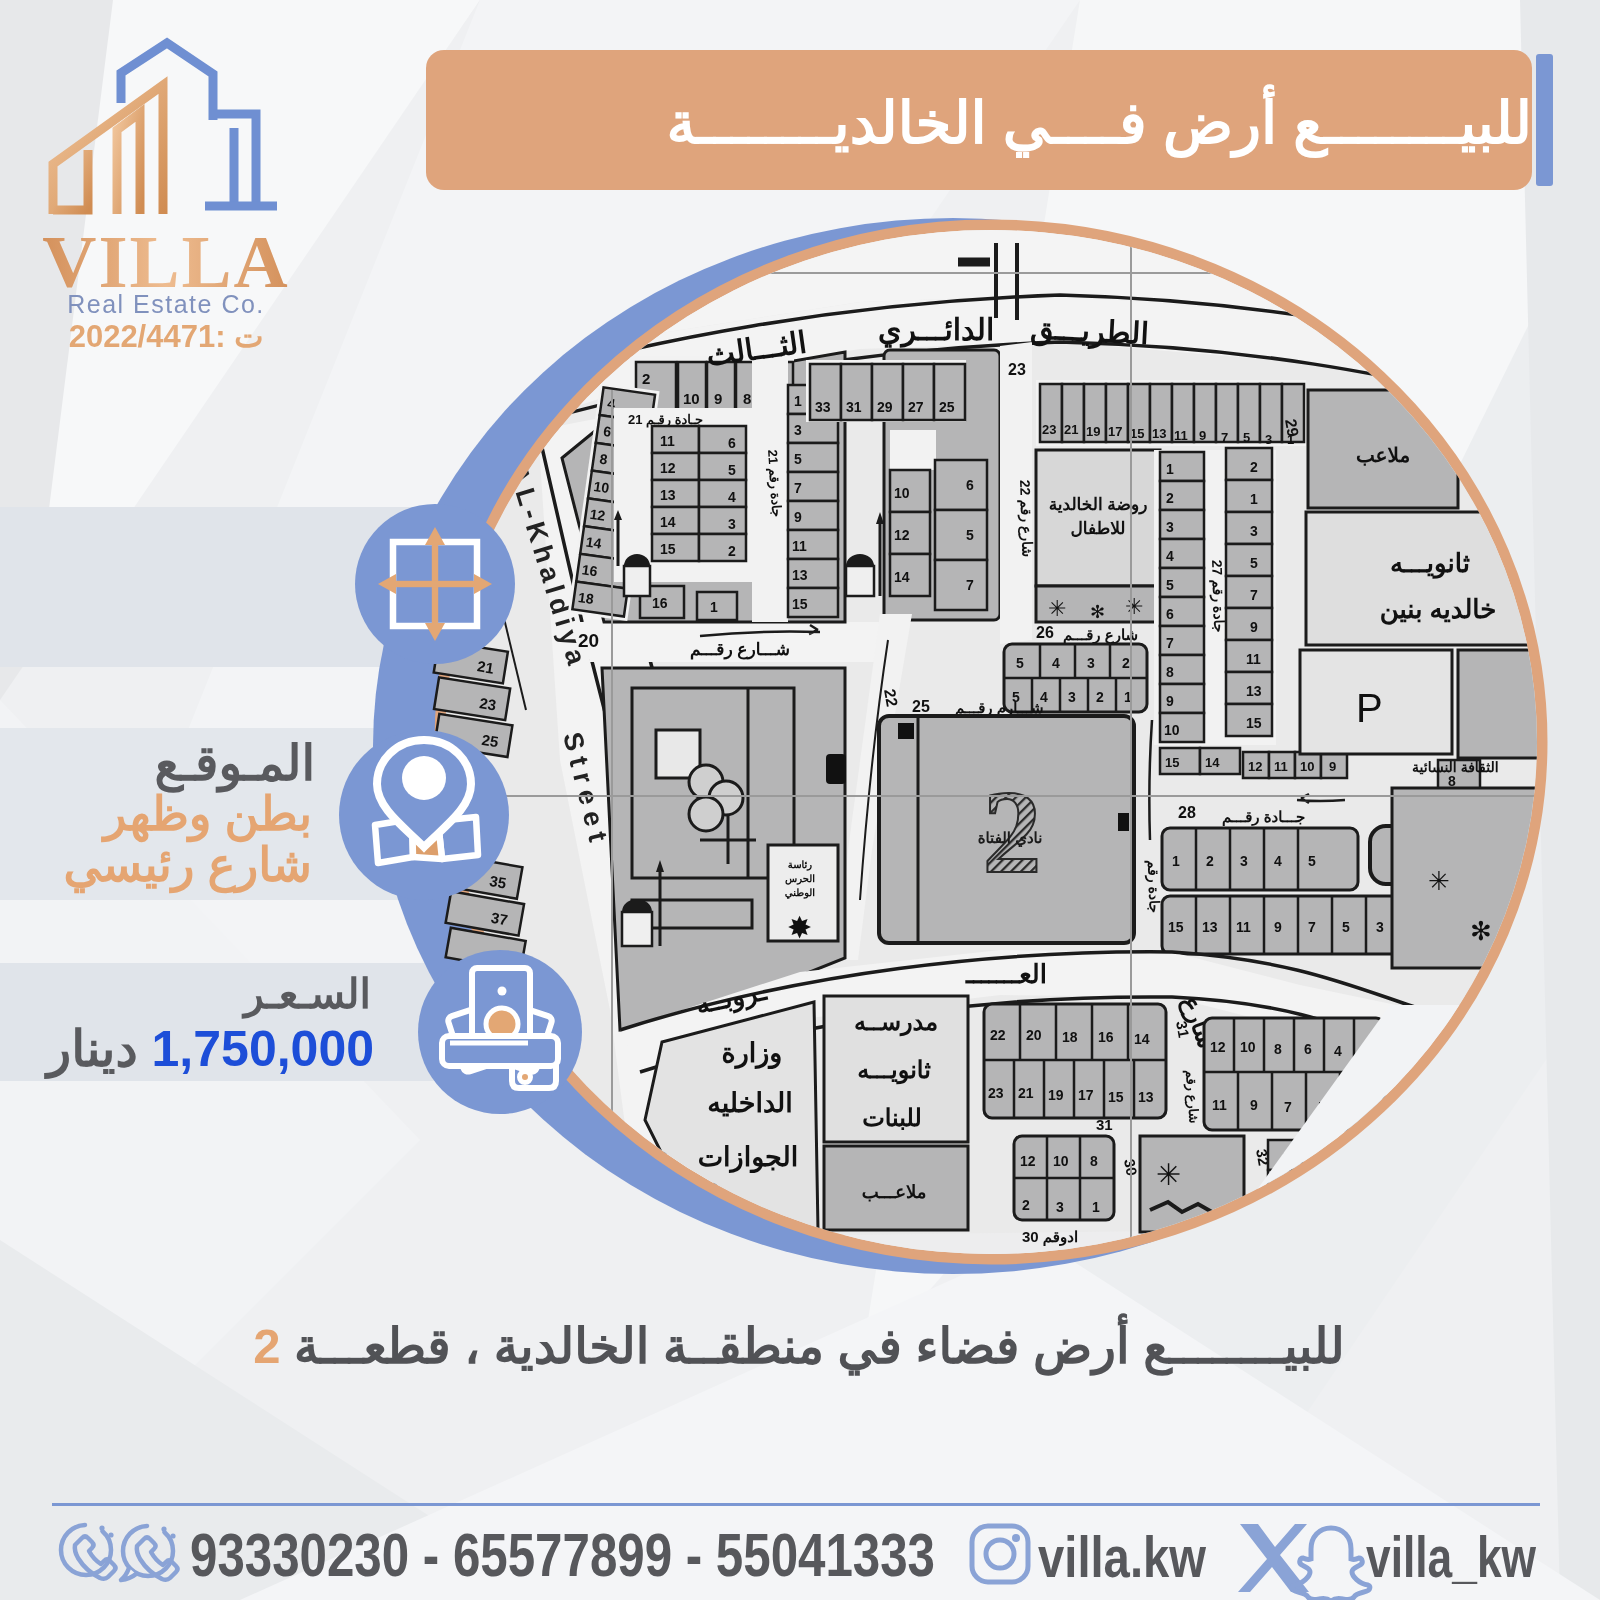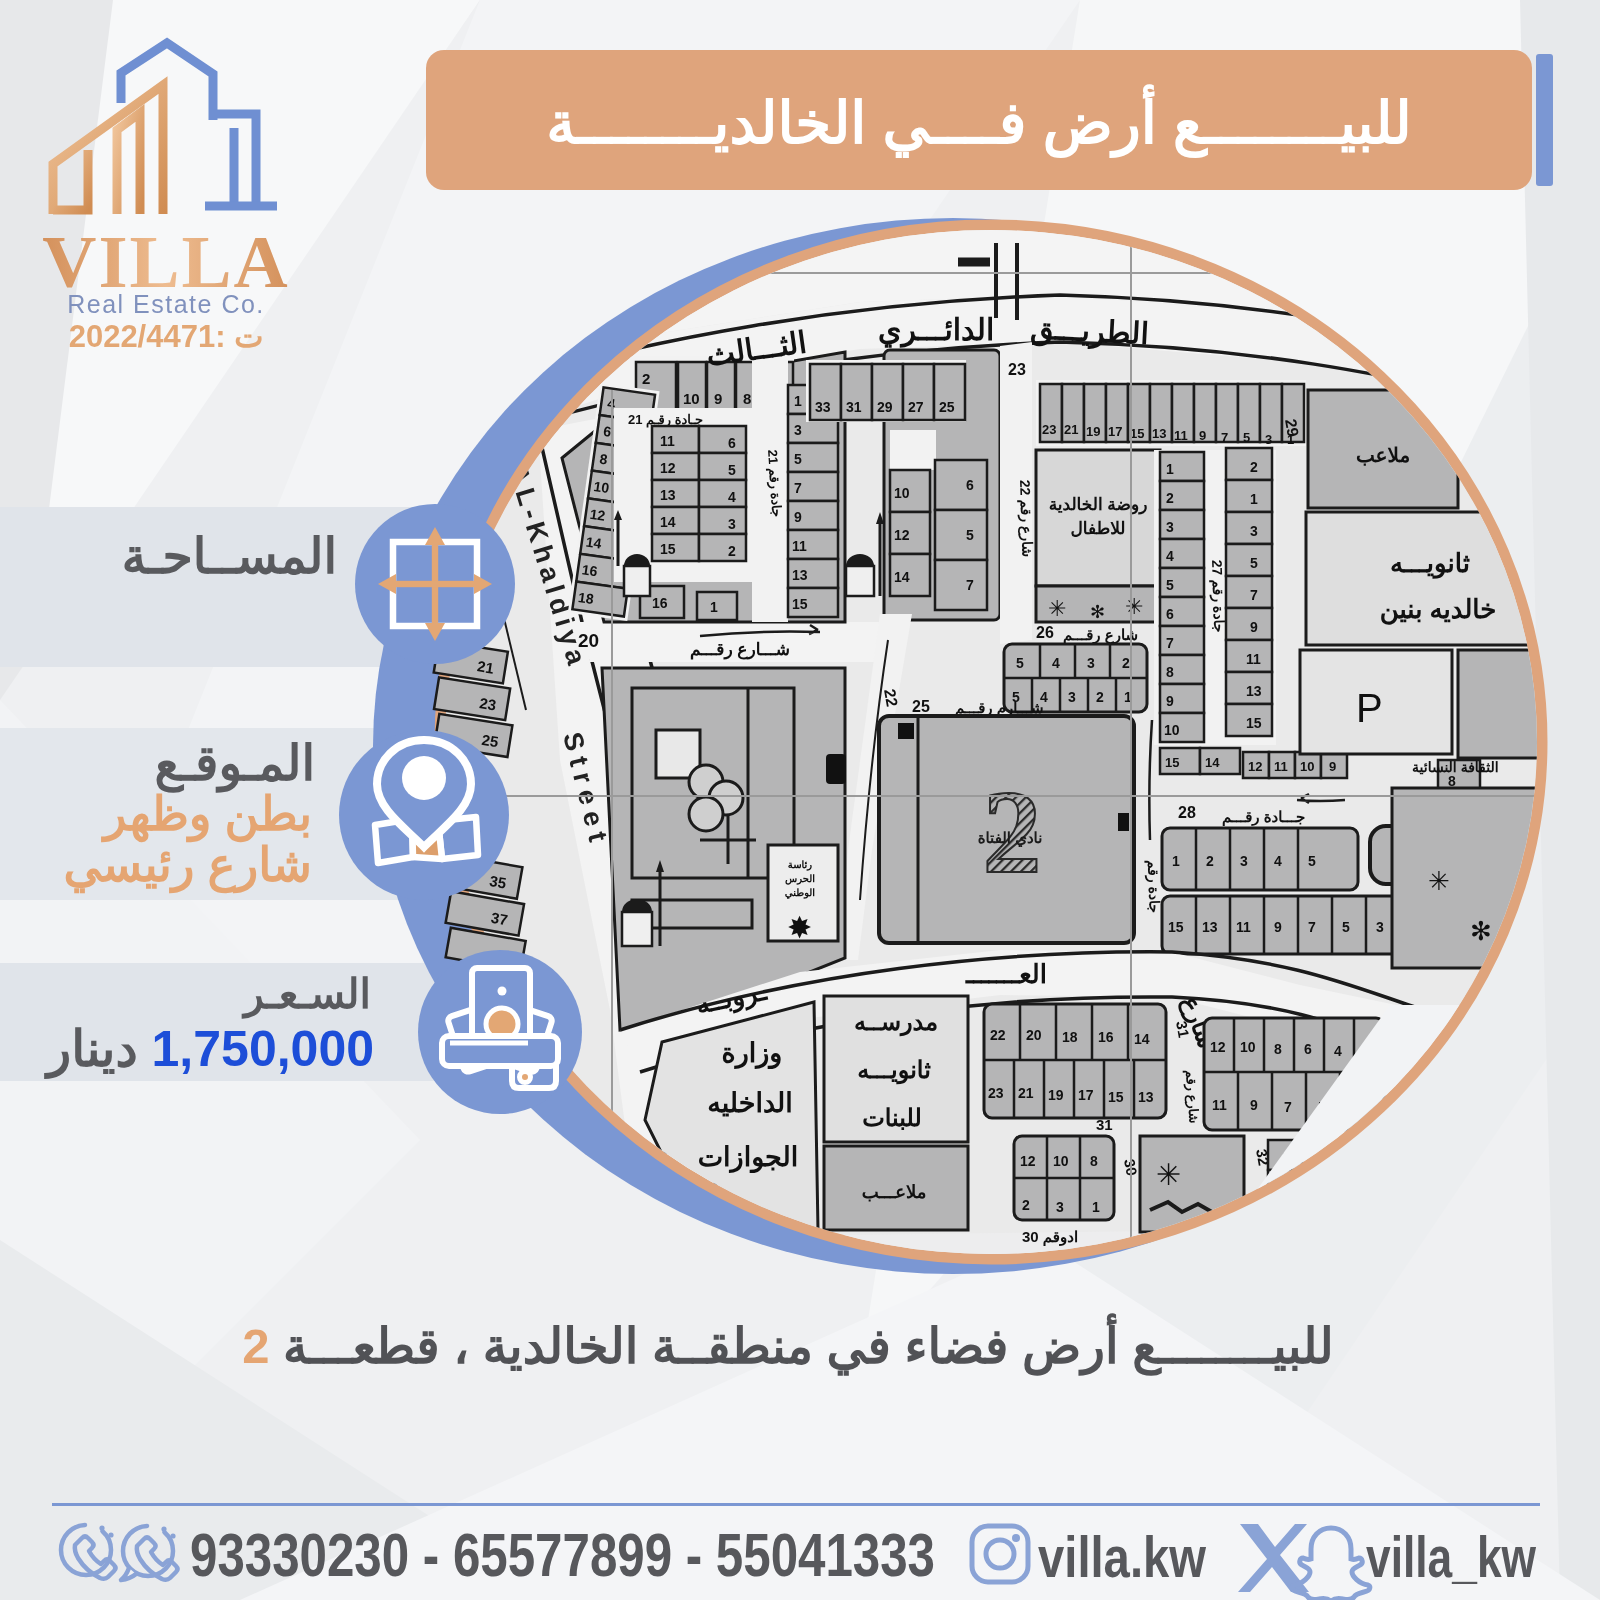--- a/index.html
+++ b/index.html
@@ -65,21 +65,21 @@
   <text x="166" y="313" text-anchor="middle" font-family="Liberation Sans, sans-serif" font-size="25" fill="#8091bd" letter-spacing="1.5">Real Estate Co.</text>
 
   <text x="166" y="347" text-anchor="middle" direction="rtl" font-family="Liberation Sans, sans-serif" font-size="31" font-weight="bold" fill="#e3a774" letter-spacing="0.5">ت :2022/4471</text>
 </svg>
 
 
 <div class="abs" style="left:426px;top:50px;width:1106px;height:140px;background:#dfa47c;border-radius:18px;"></div>
 
 <div class="abs" style="left:1536px;top:54px;width:17px;height:132px;background:#7b97d3;border-radius:3px;"></div>
 
-<div class="abs ar" dir="rtl" style="left:426px;top:63px;width:1106px;height:120px;line-height:120px;text-align:center;font-size:58px;color:#ffffff;white-space:nowrap;">للبيــــــــع أرض فــــي الخالديــــــــة</div>
+<div class="abs ar" dir="rtl" style="left:426px;top:63px;width:1106px;height:120px;line-height:120px;font-size:58px;color:#ffffff;white-space:nowrap;">للبيــــــــع أرض فــــي الخالديــــــــة</div>
 
 
 <svg class="abs" width="1600" height="1600" viewBox="0 0 1600 1600" style="left:0;top:0">
   <defs>
     <clipPath id="mapclip">
           <ellipse cx="991" cy="742" rx="546" ry="512"></ellipse>
         </clipPath>
     <pattern id="hatch2" width="7" height="7" patternUnits="userSpaceOnUse" patternTransform="rotate(45 0 0)">
       <line x1="0" y1="0" x2="0" y2="7" stroke="#2c2c2c" stroke-width="4.6"></line>
     </pattern>
@@ -714,33 +714,32 @@
     <circle cx="2" cy="-41" r="4.5" fill="#ffffff" stroke="none"></circle>
     <circle cx="2" cy="-8" r="16" fill="#e3a774" stroke-width="5"></circle>
     <rect x="-58" y="4" width="116" height="30" rx="7" fill="#7b97d3"></rect>
     <line x1="-50" y1="11" x2="28" y2="11" stroke-width="5"></line>
     <path d="M56,32 v17 q0,7 -7,7 h-30 q-7,0 -7,-7 v-15" stroke-width="6"></path>
     <circle cx="25" cy="45" r="5.5" fill="#e3a774" stroke-width="5"></circle>
   </g>
 </svg>
 
 
-<div class="abs ar" dir="rtl" style="left:7px;top:528px;width:330px;text-align:right;font-size:49px;color:#595a5e;">المســاحـة</div>
 
 
 <div class="abs ar" dir="rtl" style="left:-15px;top:735px;width:330px;text-align:right;font-size:49px;color:#595a5e;">المـوقـع</div>
 
 <div class="abs ar" dir="rtl" style="left:-18px;top:788px;width:330px;text-align:right;font-size:47px;line-height:51px;color:#e5a572;">بطن وظهر<br>شارع رئيسي</div>
 
 <div class="abs ar" dir="rtl" style="left:41px;top:970px;width:330px;text-align:right;font-size:41px;color:#595a5e;">السـعـر</div>
 
 <div class="abs ar" dir="rtl" style="left:-6px;top:1020px;width:380px;text-align:right;font-size:50px;color:#595a5e;"><span style="color:#1d4ed8;">1,750,000</span> دينار</div>
 
 
-<div class="abs ar" dir="rtl" style="left:88px;top:1318px;width:1400px;text-align:center;font-size:49px;color:#515256;">للبيــــــــع أرض فضاء في منطقــة الخالدية ، قطعـــة <span style="color:#e5a572;">2</span></div>
+<div class="abs ar" dir="rtl" style="left:99px;top:1318px;width:1400px;text-align:center;font-size:49px;color:#515256;">للبيــــــــع أرض فضاء في منطقــة الخالدية ، قطعـــة <span style="color:#e5a572;">2</span></div>
 
 
 
 <div class="abs" style="left:52px;top:1503px;width:1488px;height:3px;background:#7b97d3;"></div>
 
 
 <svg class="abs" width="1600" height="120" viewBox="0 0 1600 120" style="left:0;top:1490px">
 
   <g fill="none" stroke="#8aa3d6" stroke-width="4.5" stroke-linecap="round" stroke-linejoin="round">
     <circle cx="86" cy="60" r="25" stroke-dasharray="138 19" stroke-dashoffset="22"></circle>

